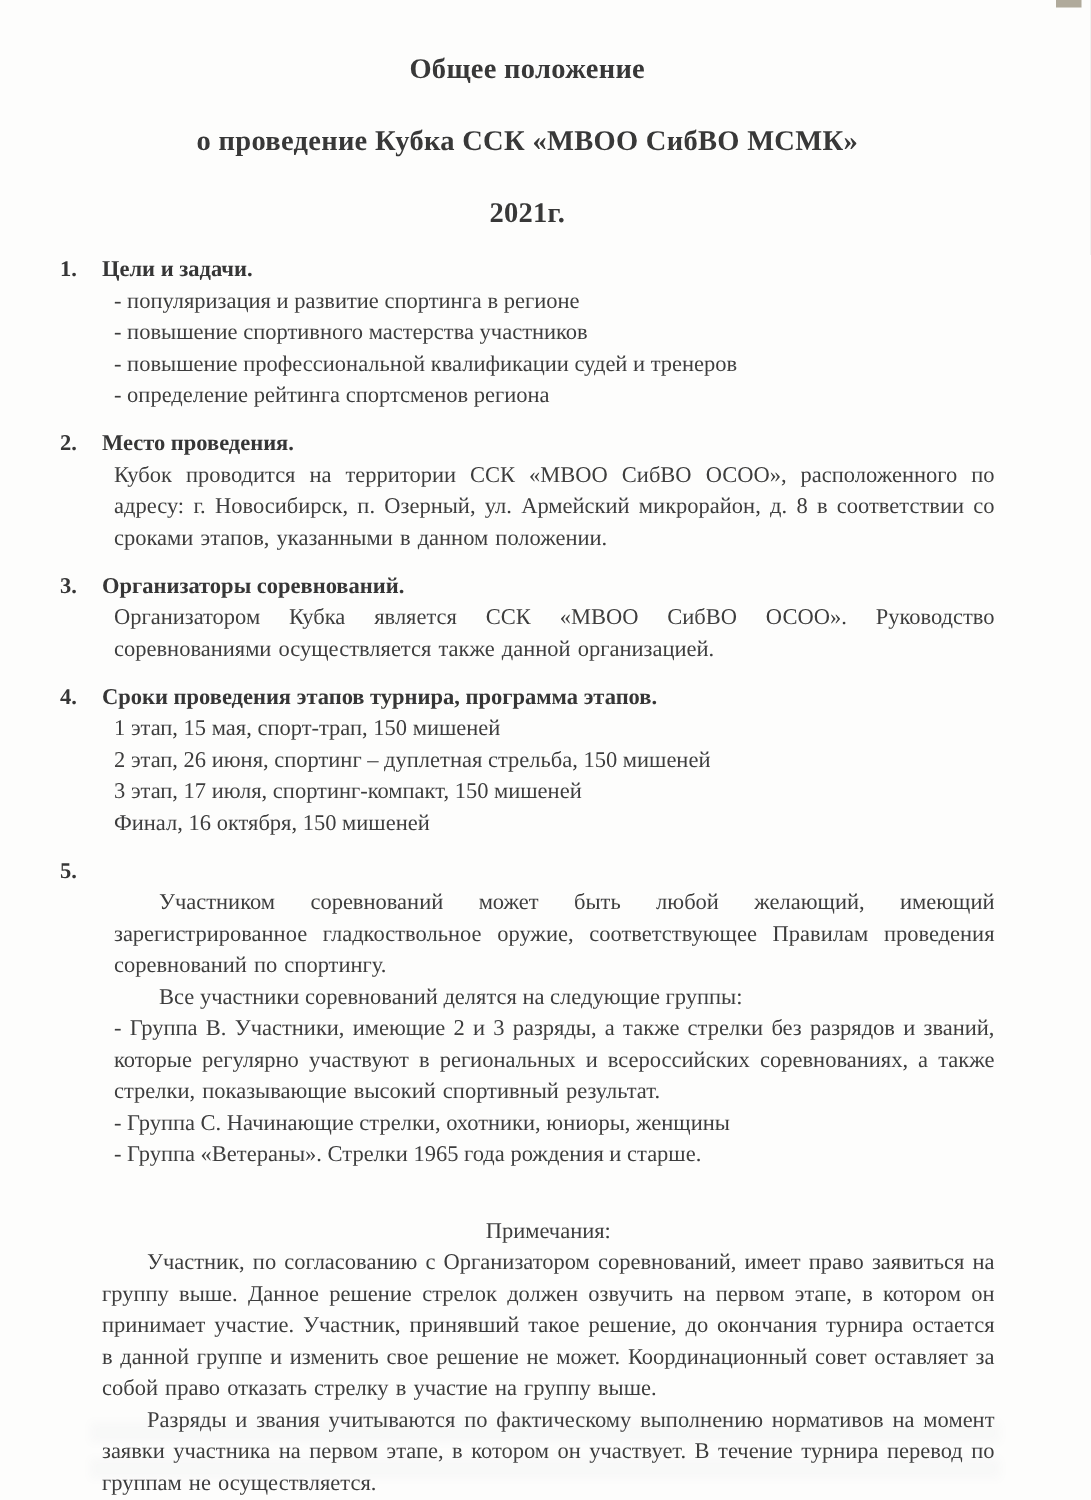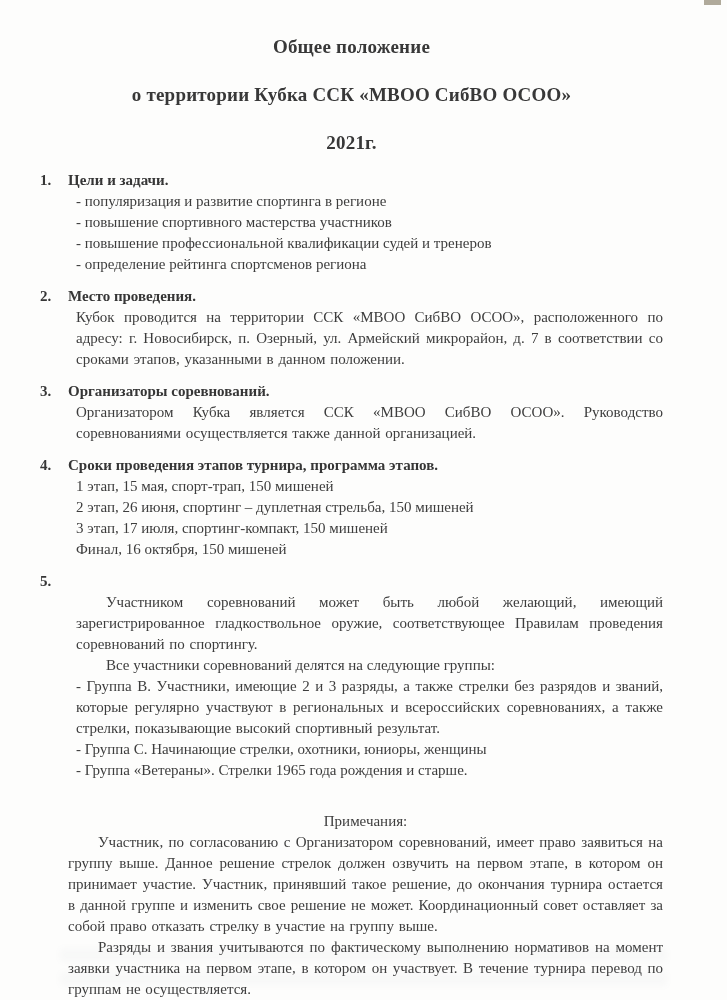--- a/index.html
+++ b/index.html
@@ -75,21 +75,21 @@
   .notes-head { text-align: center; }
 </style>
 </head>
 <body>
 
 <div class="page">
   <div class="corner-artifact"></div>
 
   <header>
     <div class="doc-title">Общее положение</div>
-    <div class="doc-title">о территории Кубка ССК «МВОО СибВО ОСОО»</div>
+    <div class="doc-title">о проведение Кубка ССК «МВОО СибВО МСМК»</div>
     <div class="doc-title">2021г.</div>
   </header>
 
   <section class="sec">
     <div class="sec-head">
       <span class="sec-num">1.</span>
       <span class="sec-head-text">Цели и задачи.</span>
     </div>
     <div class="sec-body">
       <div class="line">- популяризация и развитие спортинга в регионе</div>
@@ -98,21 +98,21 @@
       <div class="line">- определение рейтинга спортсменов региона</div>
     </div>
   </section>
 
   <section class="sec">
     <div class="sec-head">
       <span class="sec-num">2.</span>
       <span class="sec-head-text">Место проведения.</span>
     </div>
     <div class="sec-body">
-      <div class="para-justify">Кубок проводится на территории ССК «МВОО СибВО ОСОО», расположенного по адресу: г. Новосибирск, п. Озерный, ул. Армейский микрорайон, д. 7 в соответствии со сроками этапов, указанными в данном положении.</div>
+      <div class="para-justify">Кубок проводится на территории ССК «МВОО СибВО ОСОО», расположенного по адресу: г. Новосибирск, п. Озерный, ул. Армейский микрорайон, д. 8 в соответствии со сроками этапов, указанными в данном положении.</div>
     </div>
   </section>
 
   <section class="sec">
     <div class="sec-head">
       <span class="sec-num">3.</span>
       <span class="sec-head-text">Организаторы соревнований.</span>
     </div>
     <div class="sec-body">
       <div class="para-justify">Организатором Кубка является ССК «МВОО СибВО ОСОО». Руководство соревнованиями осуществляется также данной организацией.</div>

